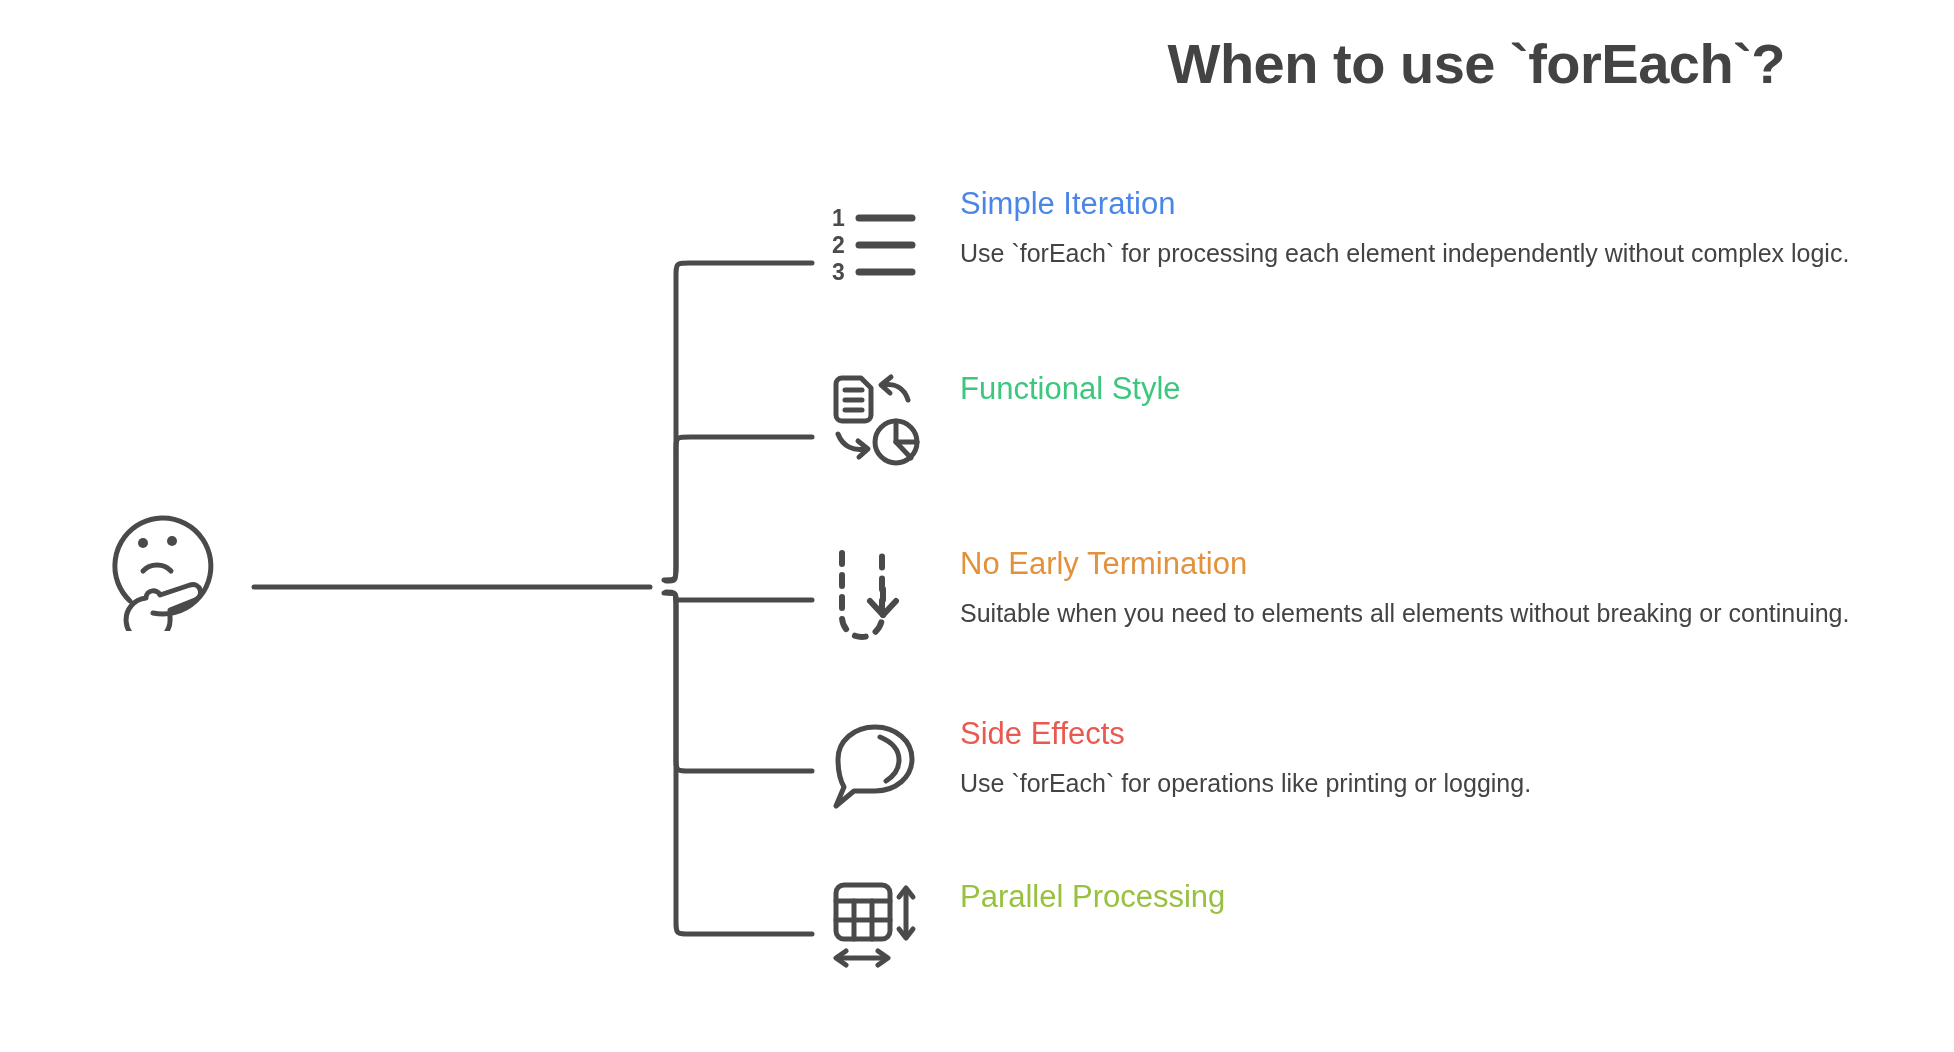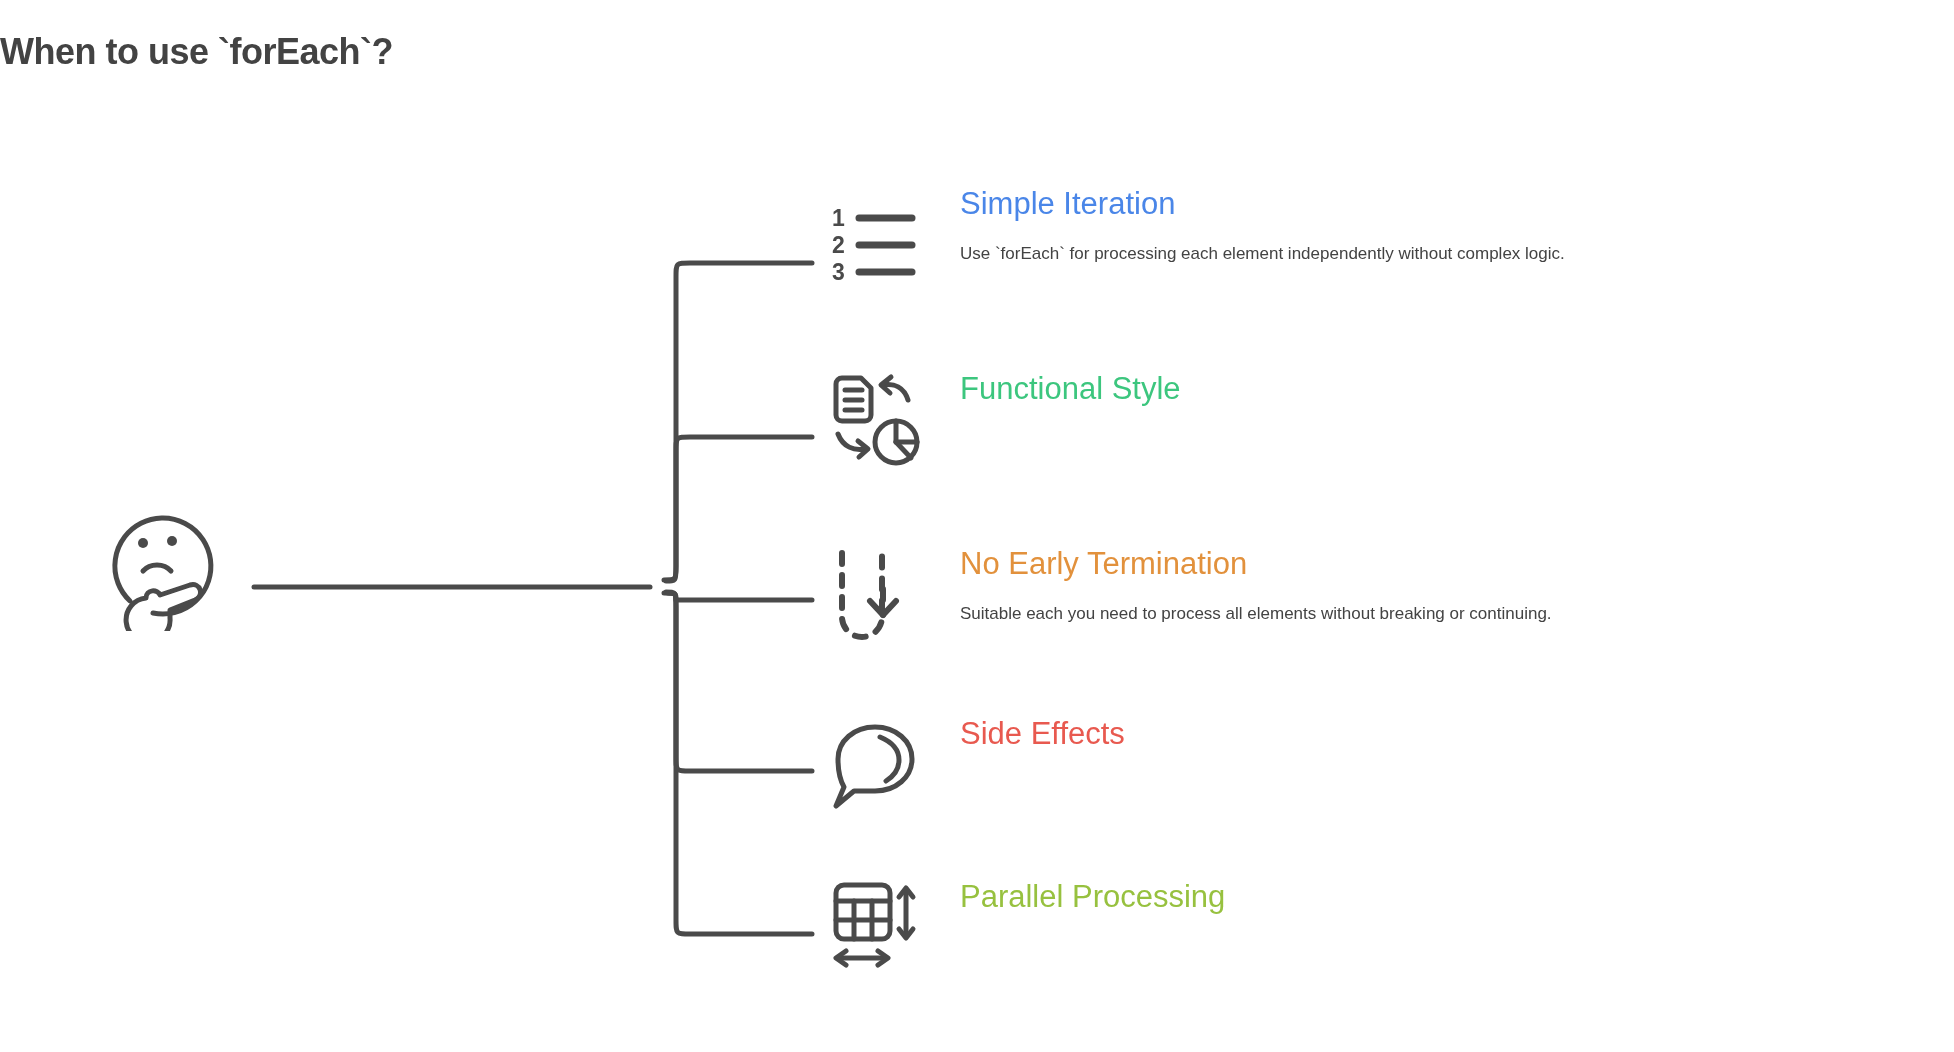--- a/index.html
+++ b/index.html
@@ -19,22 +19,22 @@
     position: relative;
     width: 1954px;
     height: 1052px;
   }
   
   #title {
     position: absolute;
     top: 30px;
     left: 0;
     width: 1785px;
-    text-align: left;
-    font-size: 36px;
+    text-align: right;
+    font-size: 56px;
     font-weight: bold;
     color: #434343;
     letter-spacing: -0.5px;
     line-height: 1.2;
   }
   
   #root-node {
     position: absolute;
     left: 96px;
     top: 505px;
@@ -69,21 +69,21 @@
     width: 1000px;
   }
   .branch-title {
     font-size: 31px;
     line-height: 38px;
     font-weight: normal;
     margin: 0;
     white-space: nowrap;
   }
   .branch-desc {
-    font-size: 17px;
+    font-size: 25px;
     line-height: 33px;
     color: #434343;
     margin: 0;
     padding-top: 14px;
     max-width: 940px;
   }
 </style>
 </head>
 <body>
 
@@ -174,36 +174,37 @@
       <svg width="92" height="100" viewBox="0 0 92 100">
         <g fill="none" stroke="#4a4a4a" stroke-width="6" stroke-linecap="round" stroke-linejoin="round">
           <path d="M 12 8 L 12 72 A 20 20 0 0 0 52 72 L 52 8" stroke-dasharray="11 11"></path>
           <polyline points="40,56 53,70 66,56" stroke-dasharray="none"></polyline>
           <line x1="53" y1="44" x2="53" y2="70" stroke-dasharray="11 11"></line>
         </g>
       </svg>
     </div>
     <div class="branch-text">
       <div class="branch-title" style="color:#e2913c;">No Early Termination</div>
-      <div class="branch-desc">Suitable each you need to process all elements without breaking or continuing.</div>
+      <div class="branch-desc">Suitable when you need to elements all elements without breaking or continuing.</div>
     </div>
   </div>
 
   <div class="branch" style="left:830px; top:715px;">
     <div class="branch-icon">
       <svg width="92" height="100" viewBox="0 0 92 100">
         <g fill="none" stroke="#4a4a4a" stroke-width="5" stroke-linecap="round" stroke-linejoin="round">
           <path d="M 45 12 C 66 12, 82 26, 82 44 C 82 62, 66 76, 45 76
                    L 24 76 L 6 91 L 14 72 C 10 65, 8 55, 8 44 C 8 26, 24 12, 45 12 Z"></path>
           <path d="M 50 22 C 62 27, 69 35, 69 45 C 69 54, 64 61, 56 66"></path>
         </g>
       </svg>
     </div>
     <div class="branch-text">
       <div class="branch-title" style="color:#e8594f;">Side Effects</div>
+      <div class="branch-desc">Use `forEach` for operations like printing or logging.</div>
     </div>
   </div>
 
   <div class="branch" style="left:830px; top:878px;">
     <div class="branch-icon">
       <svg width="92" height="100" viewBox="0 0 92 100">
         <g fill="none" stroke="#4a4a4a" stroke-width="5" stroke-linecap="round" stroke-linejoin="round">
 
           <rect x="6" y="7" width="54" height="54" rx="8"></rect>
           <line x1="6" y1="23" x2="60" y2="23"></line>

